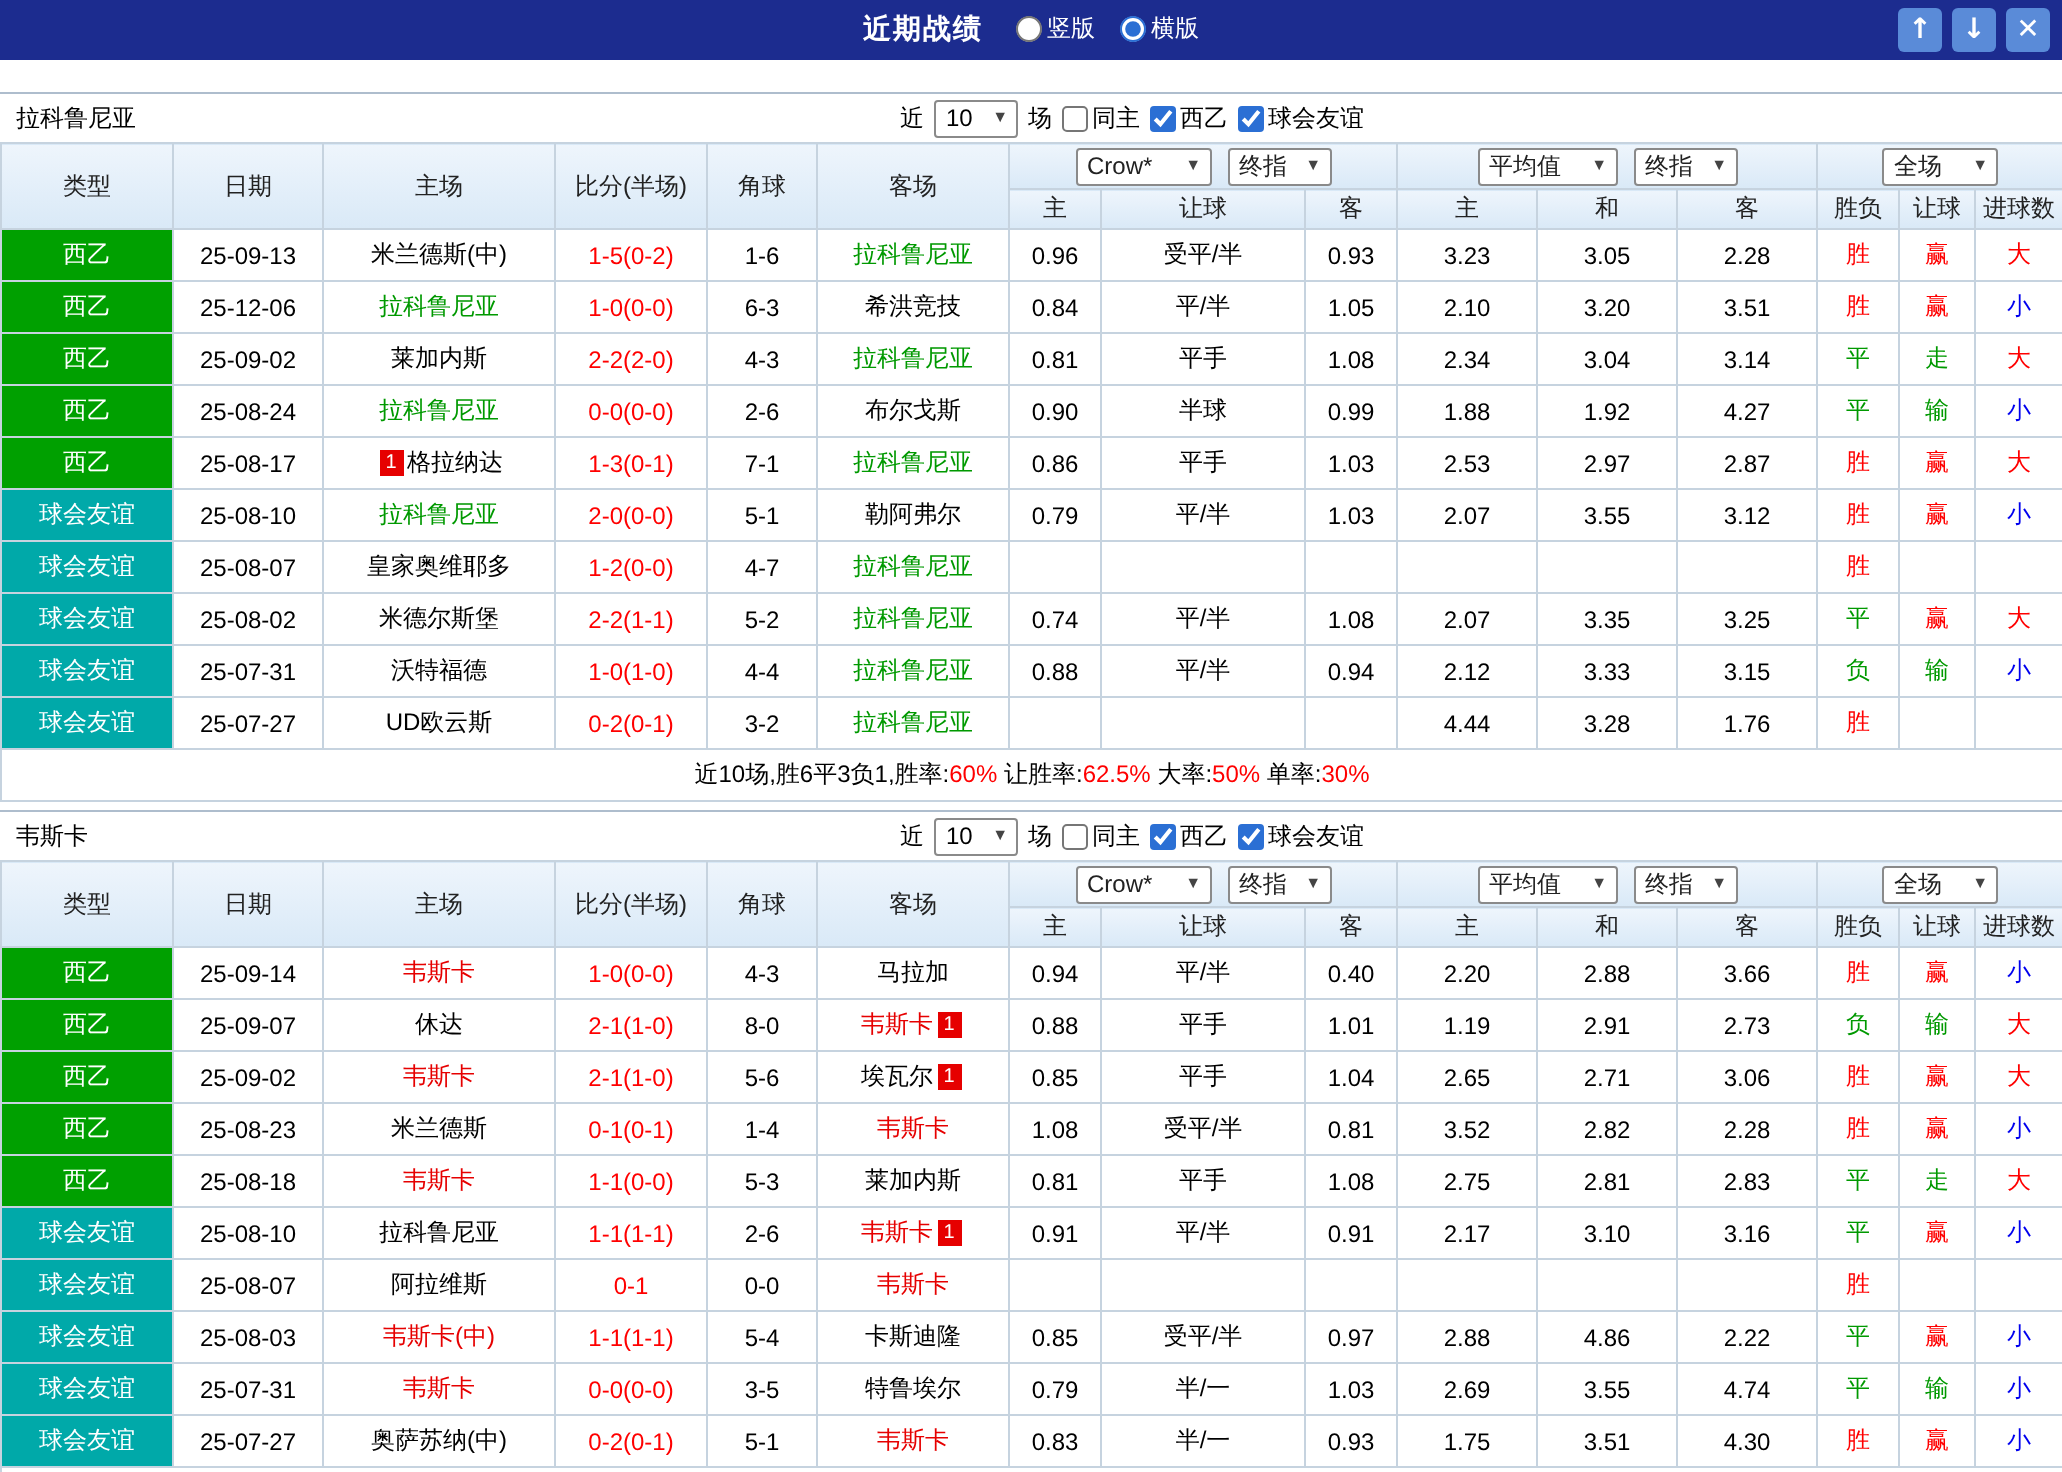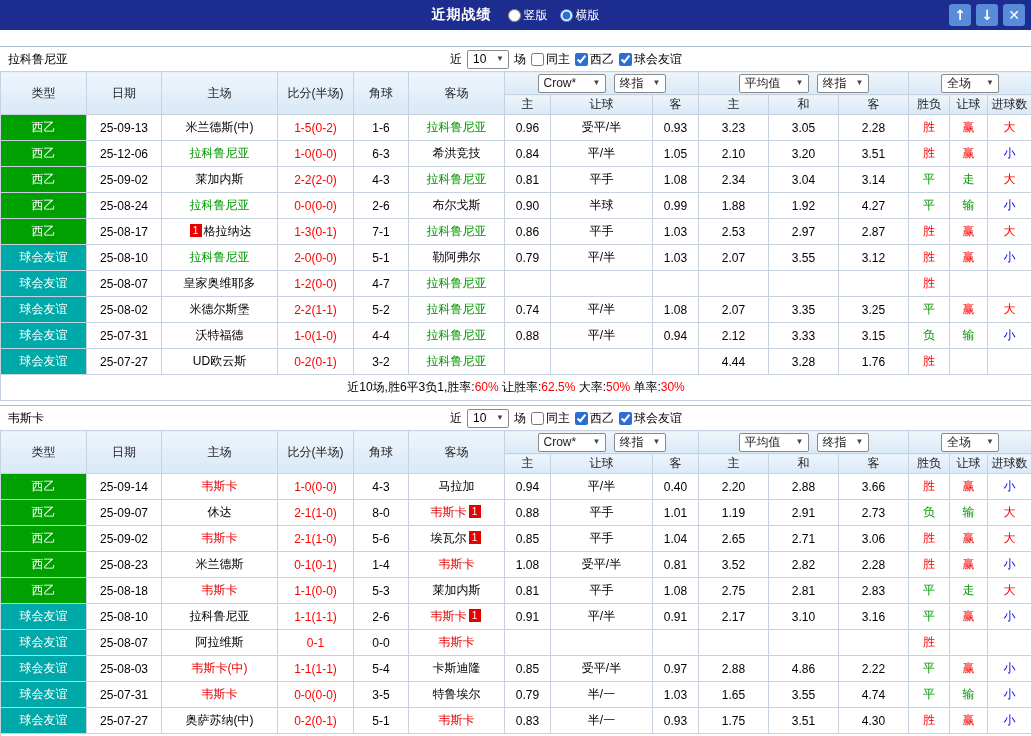--- a/index.html
+++ b/index.html
@@ -9,21 +9,21 @@
     font-family:"Liberation Sans","DejaVu Sans",sans-serif;
     font-size:12px; color:#000; background:#fff;
   }
   input { accent-color:#2b6fd4; }
 
   
   .titlebar {
     height:30px; background:#1c2c8f; color:#fff;
     display:flex; align-items:center; justify-content:center; position:relative;
   }
-  .titlebar-center { display:flex; align-items:flex-end; }
+  .titlebar-center { display:flex; align-items:flex-start; }
   .title { font-size:14px; font-weight:bold; letter-spacing:1px; }
   .layout-radios { display:flex; align-items:center; margin-left:16px; gap:12px; font-size:12px; }
   .layout-radios label { display:flex; align-items:center; gap:3px; cursor:pointer; }
   .layout-radios input { margin:0; width:13px; height:13px; }
   .tb-buttons { position:absolute; right:6px; top:4px; display:flex; gap:5px; }
   .tb-btn {
     width:22px; height:22px; border:none; border-radius:3px; padding:0;
     background:#5a8bd8; color:#fff; font-size:14px; font-weight:bold;
     display:flex; align-items:center; justify-content:center; cursor:pointer;
     font-family:"DejaVu Sans",sans-serif;
@@ -607,21 +607,21 @@
         <tr>
           <td class="type" style="color: rgb(255, 255, 255); background: rgb(0, 169, 169);">球会友谊</td>
           <td>25-07-31</td>
           <td><span style="color: rgb(230, 0, 0);">韦斯卡</span></td>
           <td class="score">0-0(0-0)</td>
           <td>3-5</td>
           <td><span>特鲁埃尔</span></td>
           <td>0.79</td>
           <td>半/一</td>
           <td>1.03</td>
-          <td>1.65</td>
+          <td>2.69</td>
           <td>3.55</td>
           <td>4.74</td>
           <td style="color: rgb(0, 153, 0);">平</td>
           <td style="color: rgb(0, 153, 0);">输</td>
           <td style="color: rgb(0, 0, 238);">小</td>
         </tr>
         <tr>
           <td class="type" style="color: rgb(255, 255, 255); background: rgb(0, 169, 169);">球会友谊</td>
           <td>25-07-27</td>
           <td><span>奥萨苏纳(中)</span></td>

